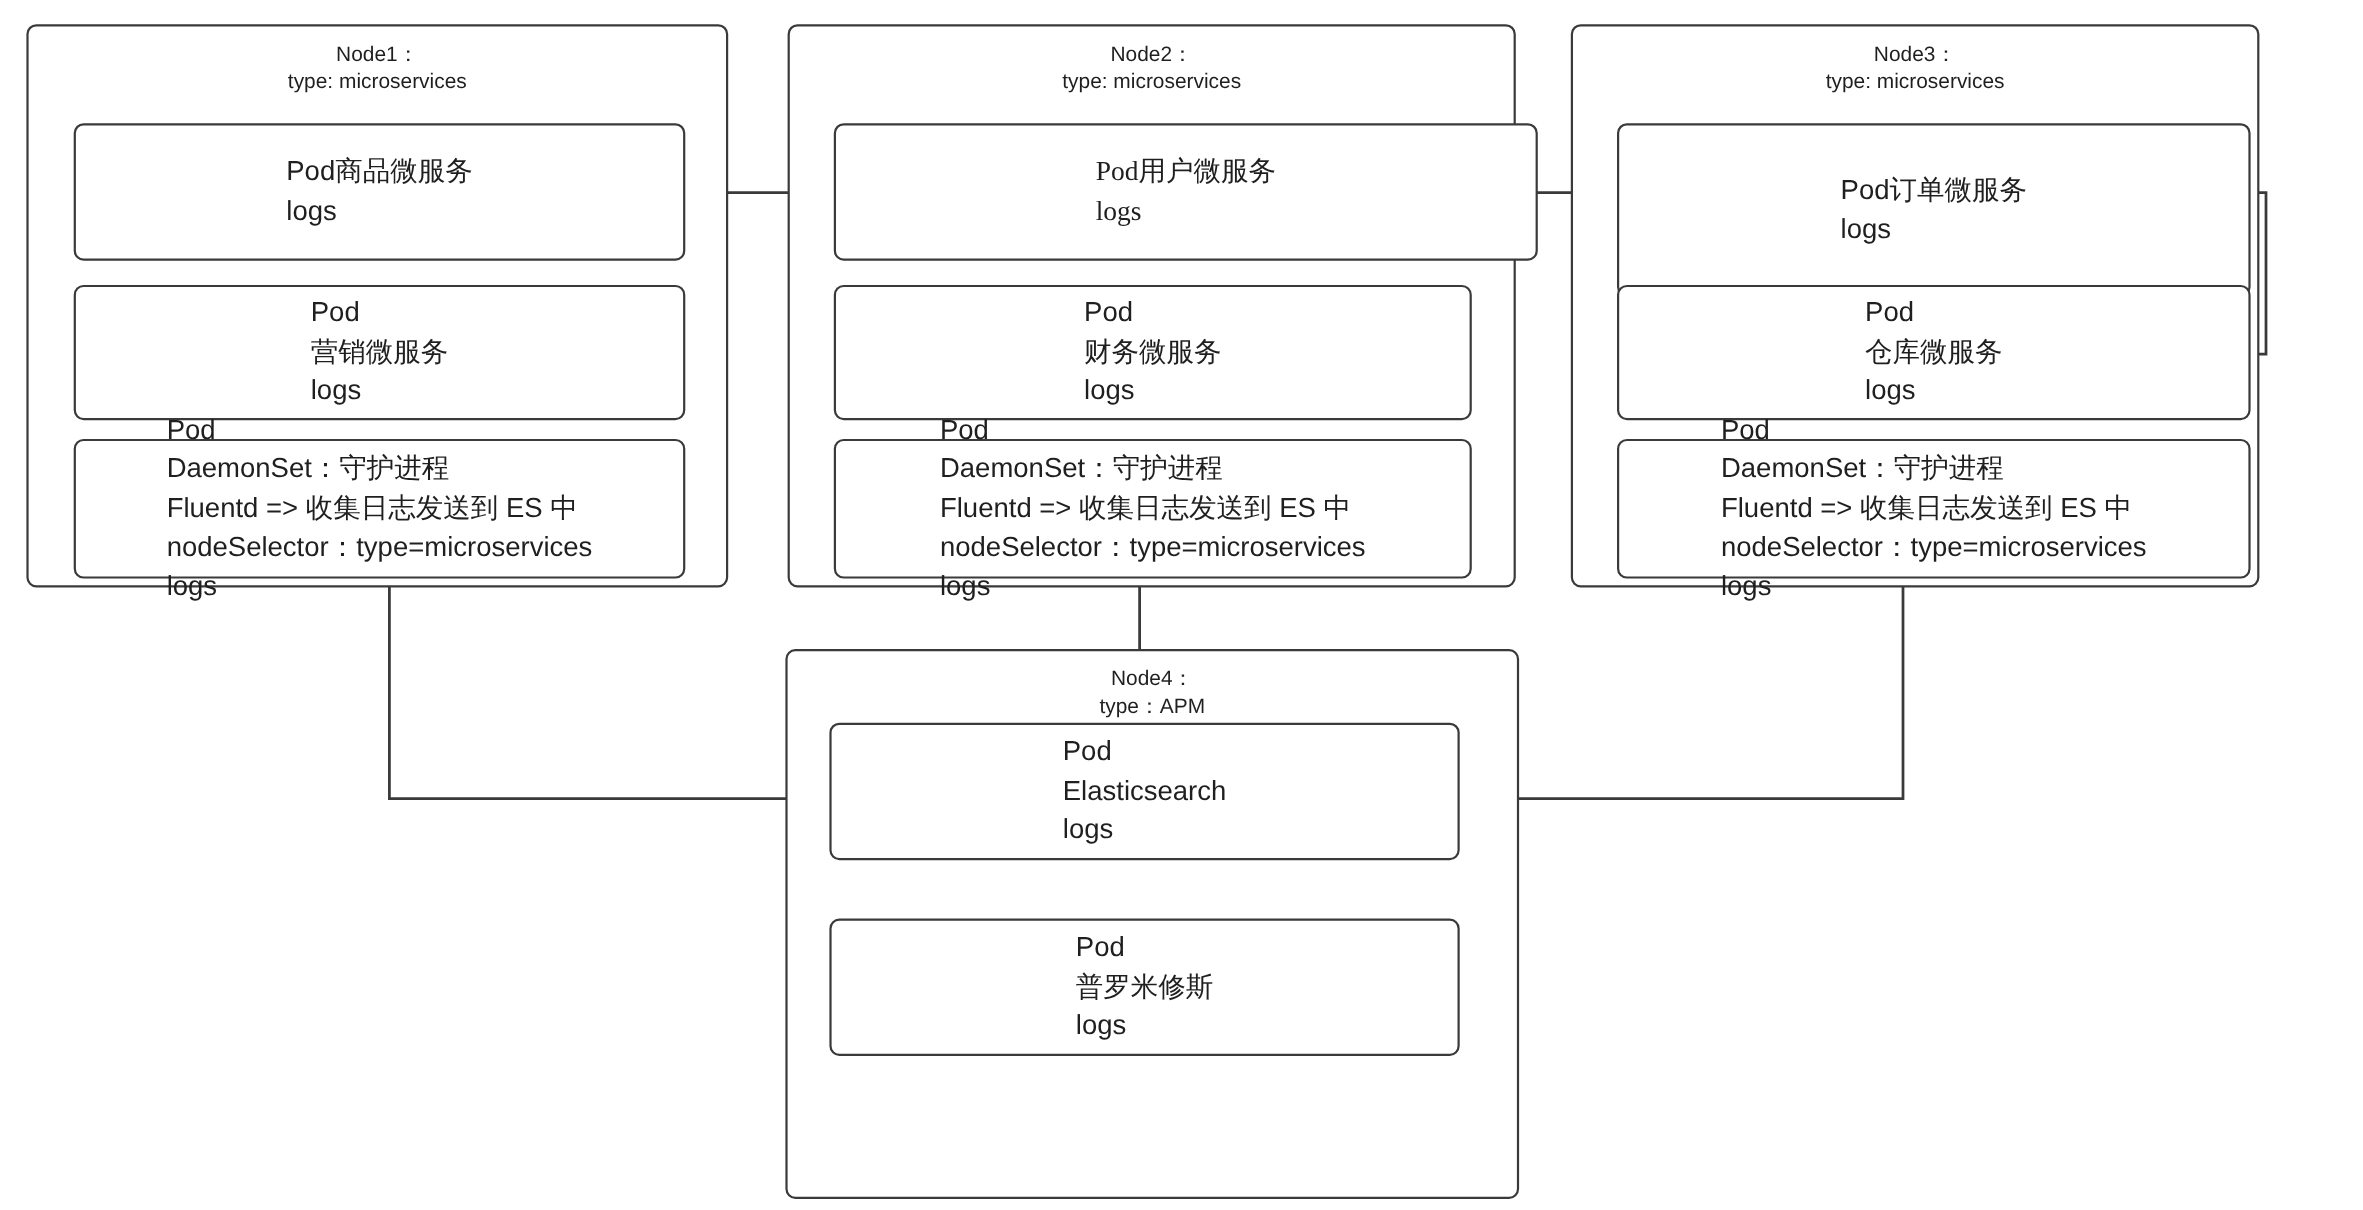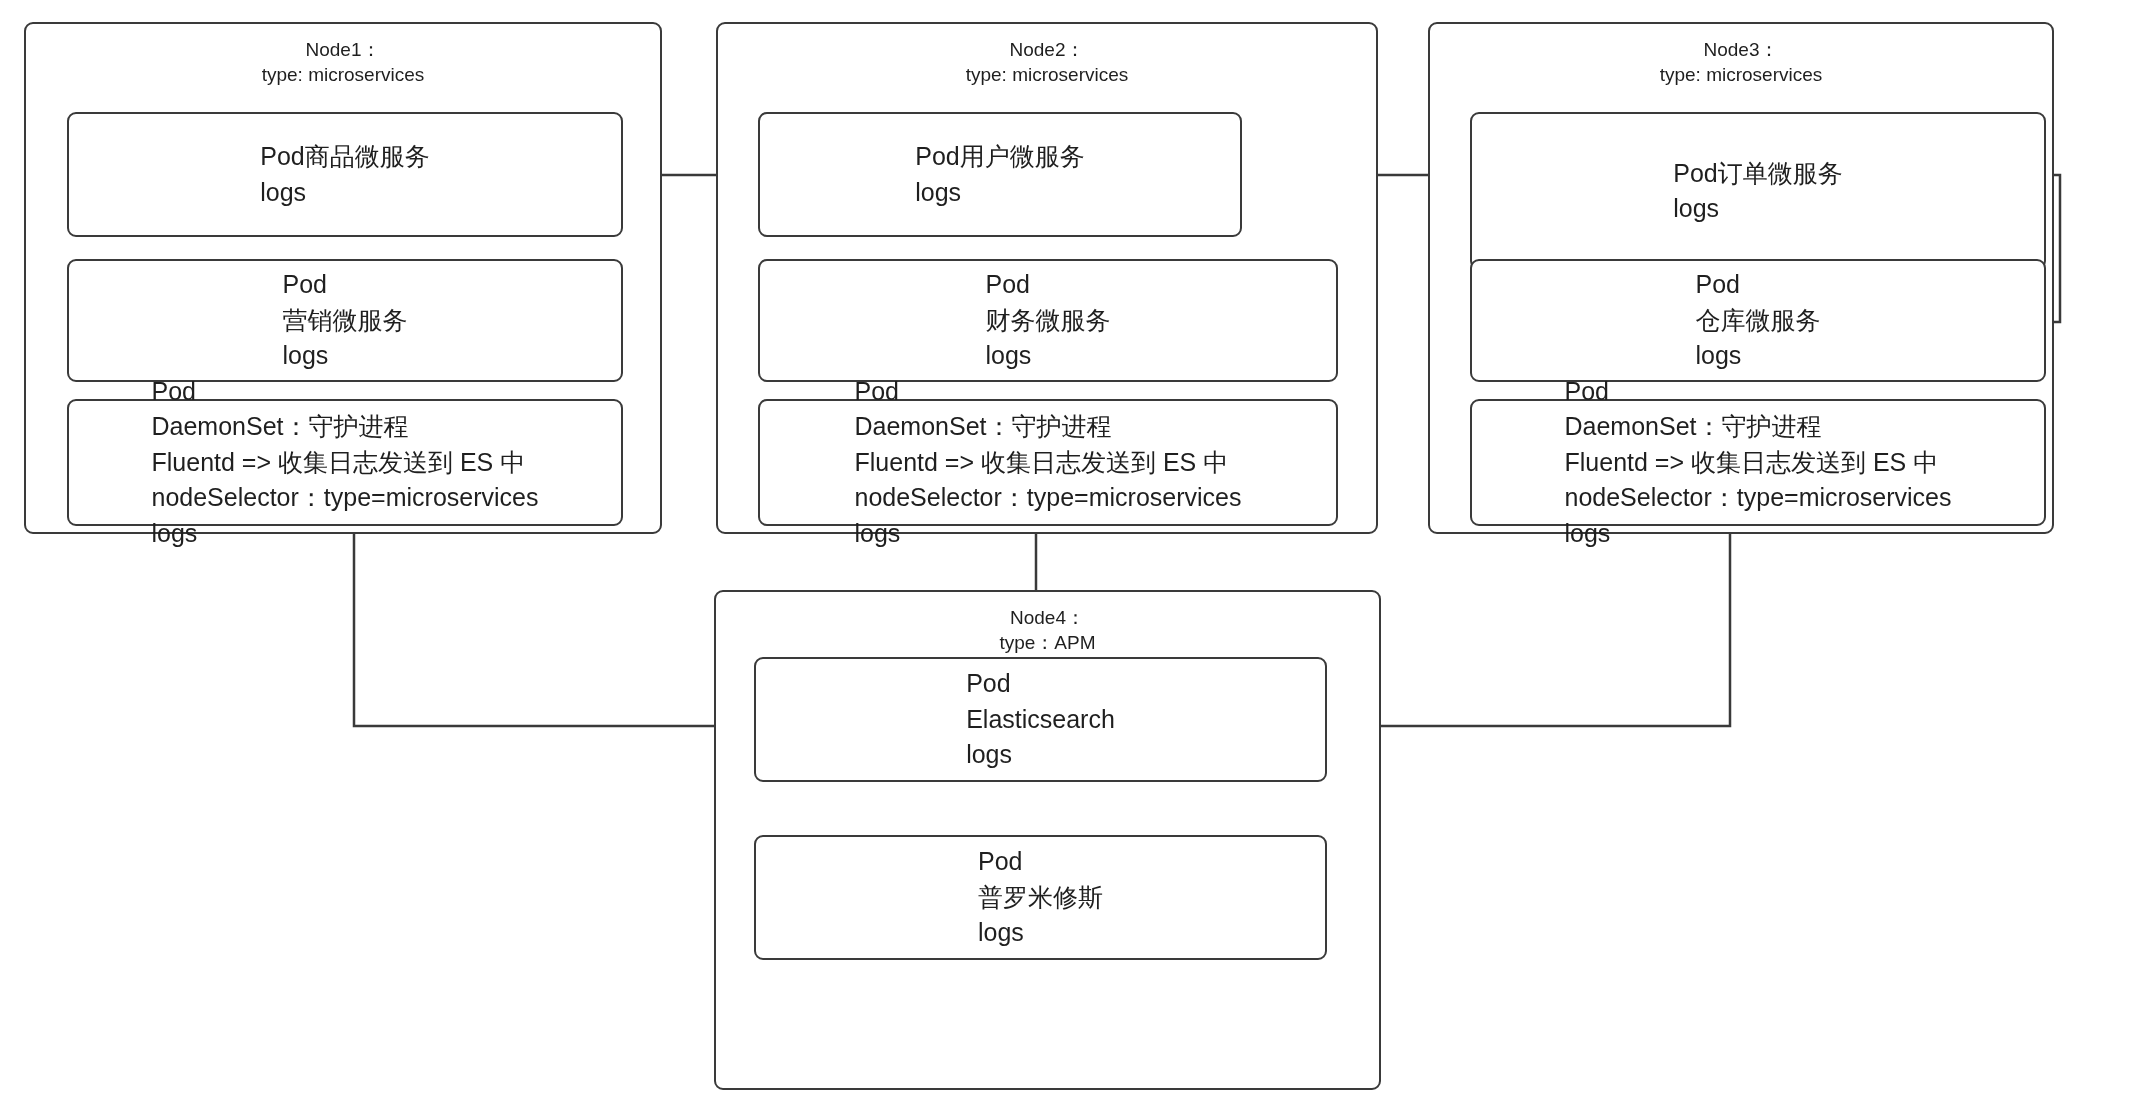--- a/index.html
+++ b/index.html
@@ -110,21 +110,21 @@
 DaemonSet：守护进程
 Fluentd =&gt; 收集日志发送到 ES 中
 nodeSelector：type=microservices
 logs</div>
     </div>
   </div>
 
   <div class="node-box" style="left:716px; top:22px; width:662px; height:512px;">
     <div class="node-title">Node2：
 type: microservices</div>
-    <div class="pod-box" style="left:40px; top:88px; width:484px; height:125px;">
+    <div class="pod-box" style="left:40px; top:88px; width:640px; height:125px;font-family:Liberation Serif, serif;">
       <div class="pod-label">Pod用户微服务
 logs</div>
     </div>
     <div class="pod-box" style="left:40px; top:235px; width:580px; height:123px;">
       <div class="pod-label">Pod
 财务微服务
 logs</div>
     </div>
     <div class="pod-box" style="left:40px; top:375px; width:580px; height:127px;">
       <div class="pod-label">Pod

